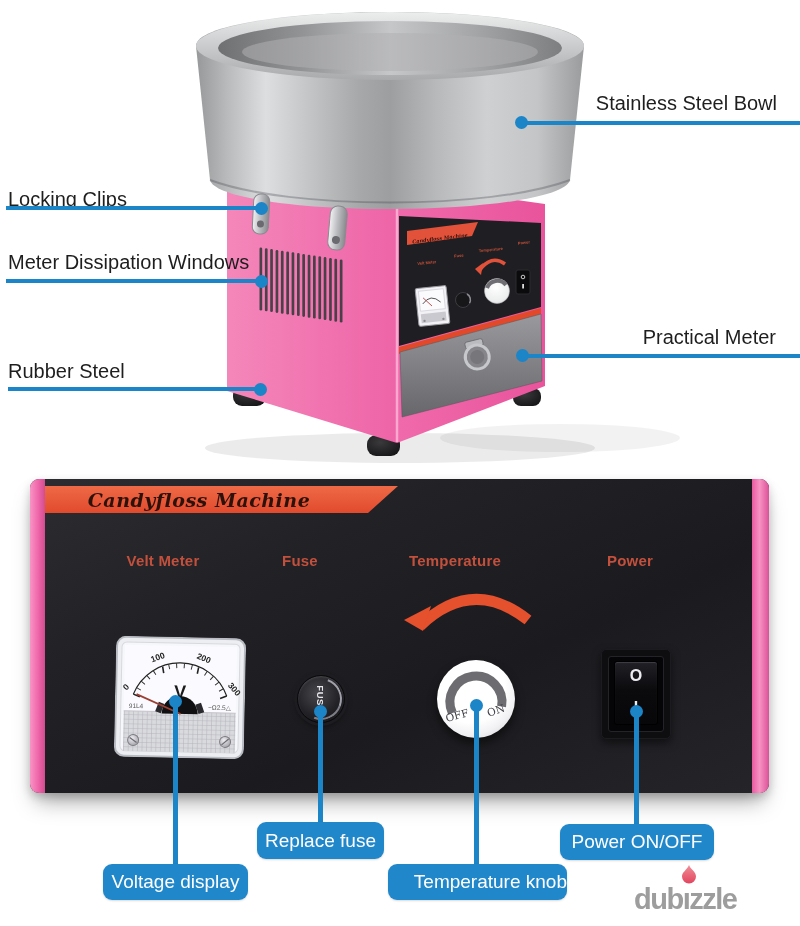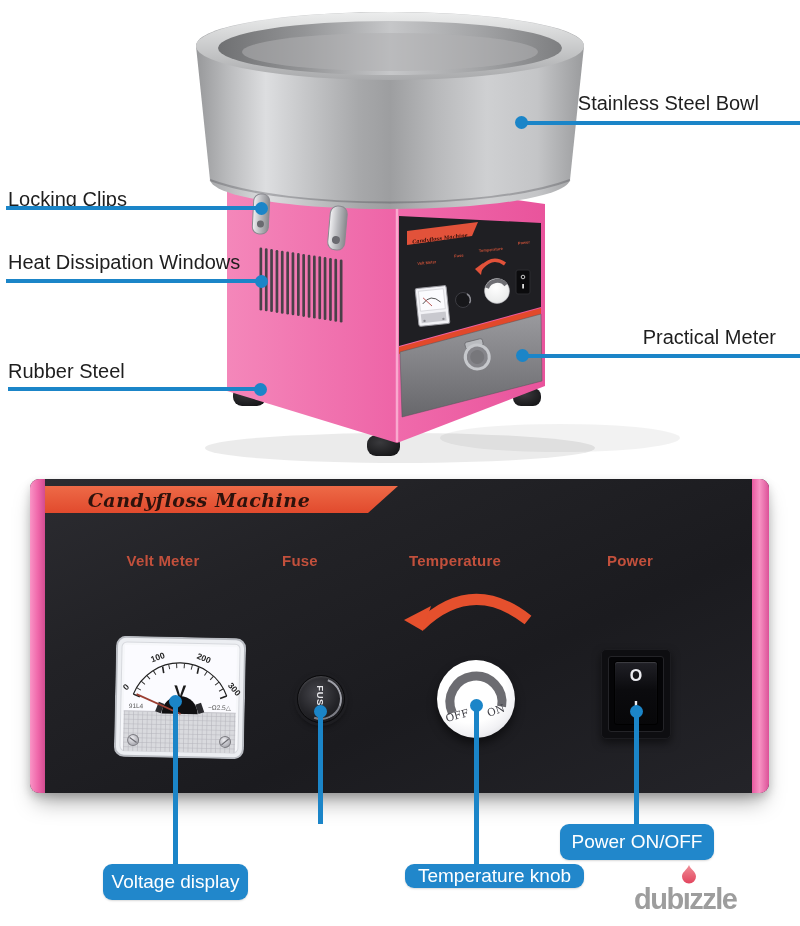--- a/index.html
+++ b/index.html
@@ -202,29 +202,29 @@
     <g transform="rotate(3 261 214)">
       <rect x="253" y="194" width="16" height="40" rx="7" fill="url(#clipGrad)" stroke="#8a8a90" stroke-width="1"></rect>
       <circle cx="261" cy="224" r="3.5" fill="#6a6a70"></circle>
     </g>
     <g transform="rotate(5 337 228)">
       <rect x="329" y="206" width="17" height="44" rx="7.5" fill="url(#clipGrad)" stroke="#8a8a90" stroke-width="1"></rect>
       <circle cx="337" cy="240" r="4" fill="#6a6a70"></circle>
     </g>
   </svg>
 
-  <div class="anno-label" style="right:41px;top:92px;">Stainless Steel Bowl</div>
+  <div class="anno-label" style="right:23px;top:92px;">Stainless Steel Bowl</div>
   <div class="anno-line" style="left:521px;top:121px;width:279px;"></div>
   <div class="anno-dot" style="left:515px;top:116px;"></div>
 
   <div class="anno-label" style="left:8px;top:188px;">Locking Clips</div>
   <div class="anno-line" style="left:6px;top:206px;width:252px;"></div>
   <div class="anno-dot" style="left:255px;top:202px;"></div>
 
-  <div class="anno-label" style="left:8px;top:251px;">Heat Dissipation Windows</div>
+  <div class="anno-label" style="left:8px;top:251px;">Meter Dissipation Windows</div>
   <div class="anno-line" style="left:6px;top:279px;width:252px;"></div>
   <div class="anno-dot" style="left:255px;top:275px;"></div>
 
   <div class="anno-label" style="right:24px;top:326px;">Practical Meter</div>
   <div class="anno-line" style="left:522px;top:354px;width:278px;"></div>
   <div class="anno-dot" style="left:516px;top:349px;"></div>
 
   <div class="anno-label" style="left:8px;top:360px;">Rubber Steel</div>
   <div class="anno-line" style="left:8px;top:387px;width:249px;"></div>
   <div class="anno-dot" style="left:254px;top:383px;"></div>
@@ -307,24 +307,27 @@
   </div>
 
   <div class="c-dot" style="left:169px;top:695px;"></div>
   <div class="c-line" style="left:173px;top:700px;height:166px;"></div>
   <div class="c-box" style="left:103px;top:864px;width:145px;height:36px;">
     <span>Voltage display</span>
   </div>
 
   <div class="c-dot" style="left:314px;top:705px;"></div>
   <div class="c-line" style="left:318px;top:710px;height:114px;"></div>
+  <div class="c-box" style="left:257px;top:822px;width:127px;height:37px;">
+    <span>Replace fuse</span>
+  </div>
 
   <div class="c-dot" style="left:470px;top:699px;"></div>
   <div class="c-line" style="left:474px;top:704px;height:162px;"></div>
-  <div class="c-box" style="left:405px;top:864px;width:179px;height:24px;">
+  <div class="c-box" style="left:388px;top:864px;width:179px;height:36px;justify-content:flex-end;">
     <span>Temperature knob</span>
   </div>
 
   <div class="c-dot" style="left:630px;top:705px;"></div>
   <div class="c-line" style="left:634px;top:710px;height:116px;"></div>
   <div class="c-box" style="left:560px;top:824px;width:154px;height:36px;">
     <span>Power ON/OFF</span>
   </div>
 
   <div id="watermark">

